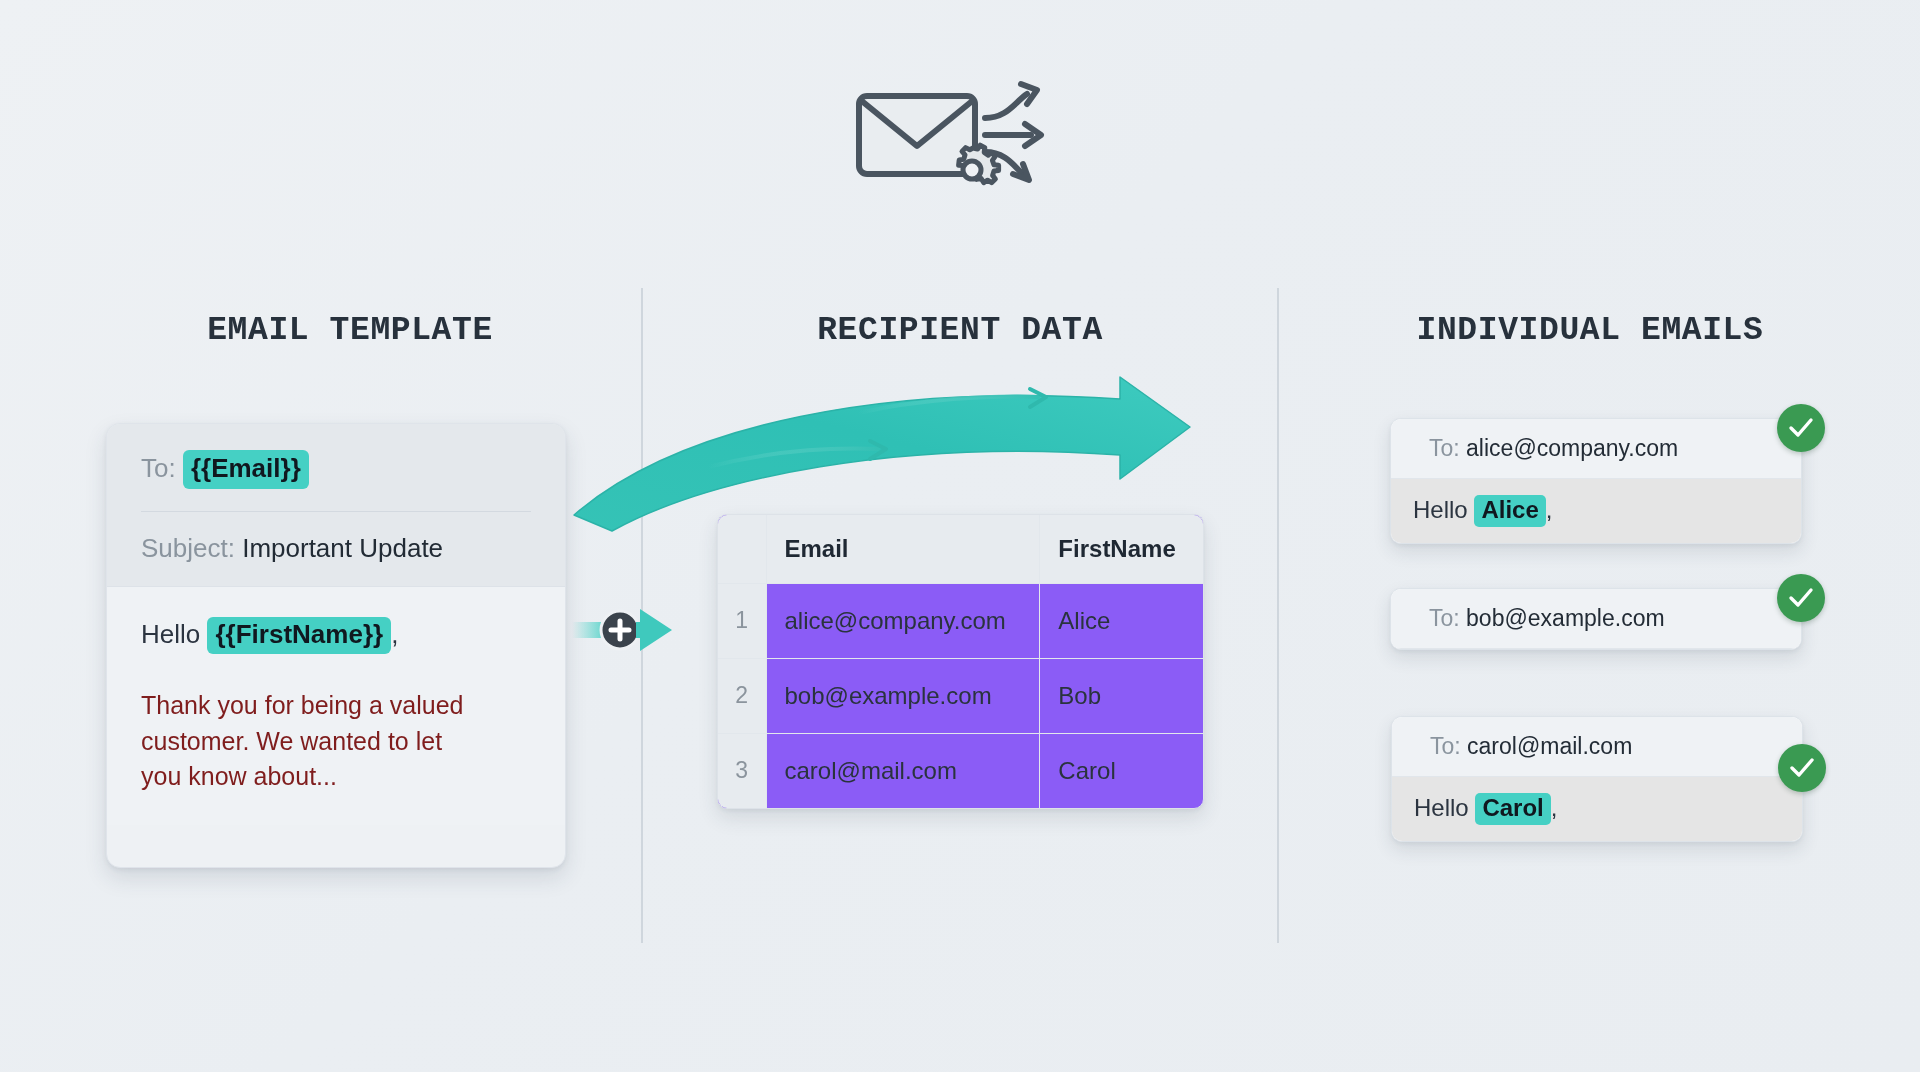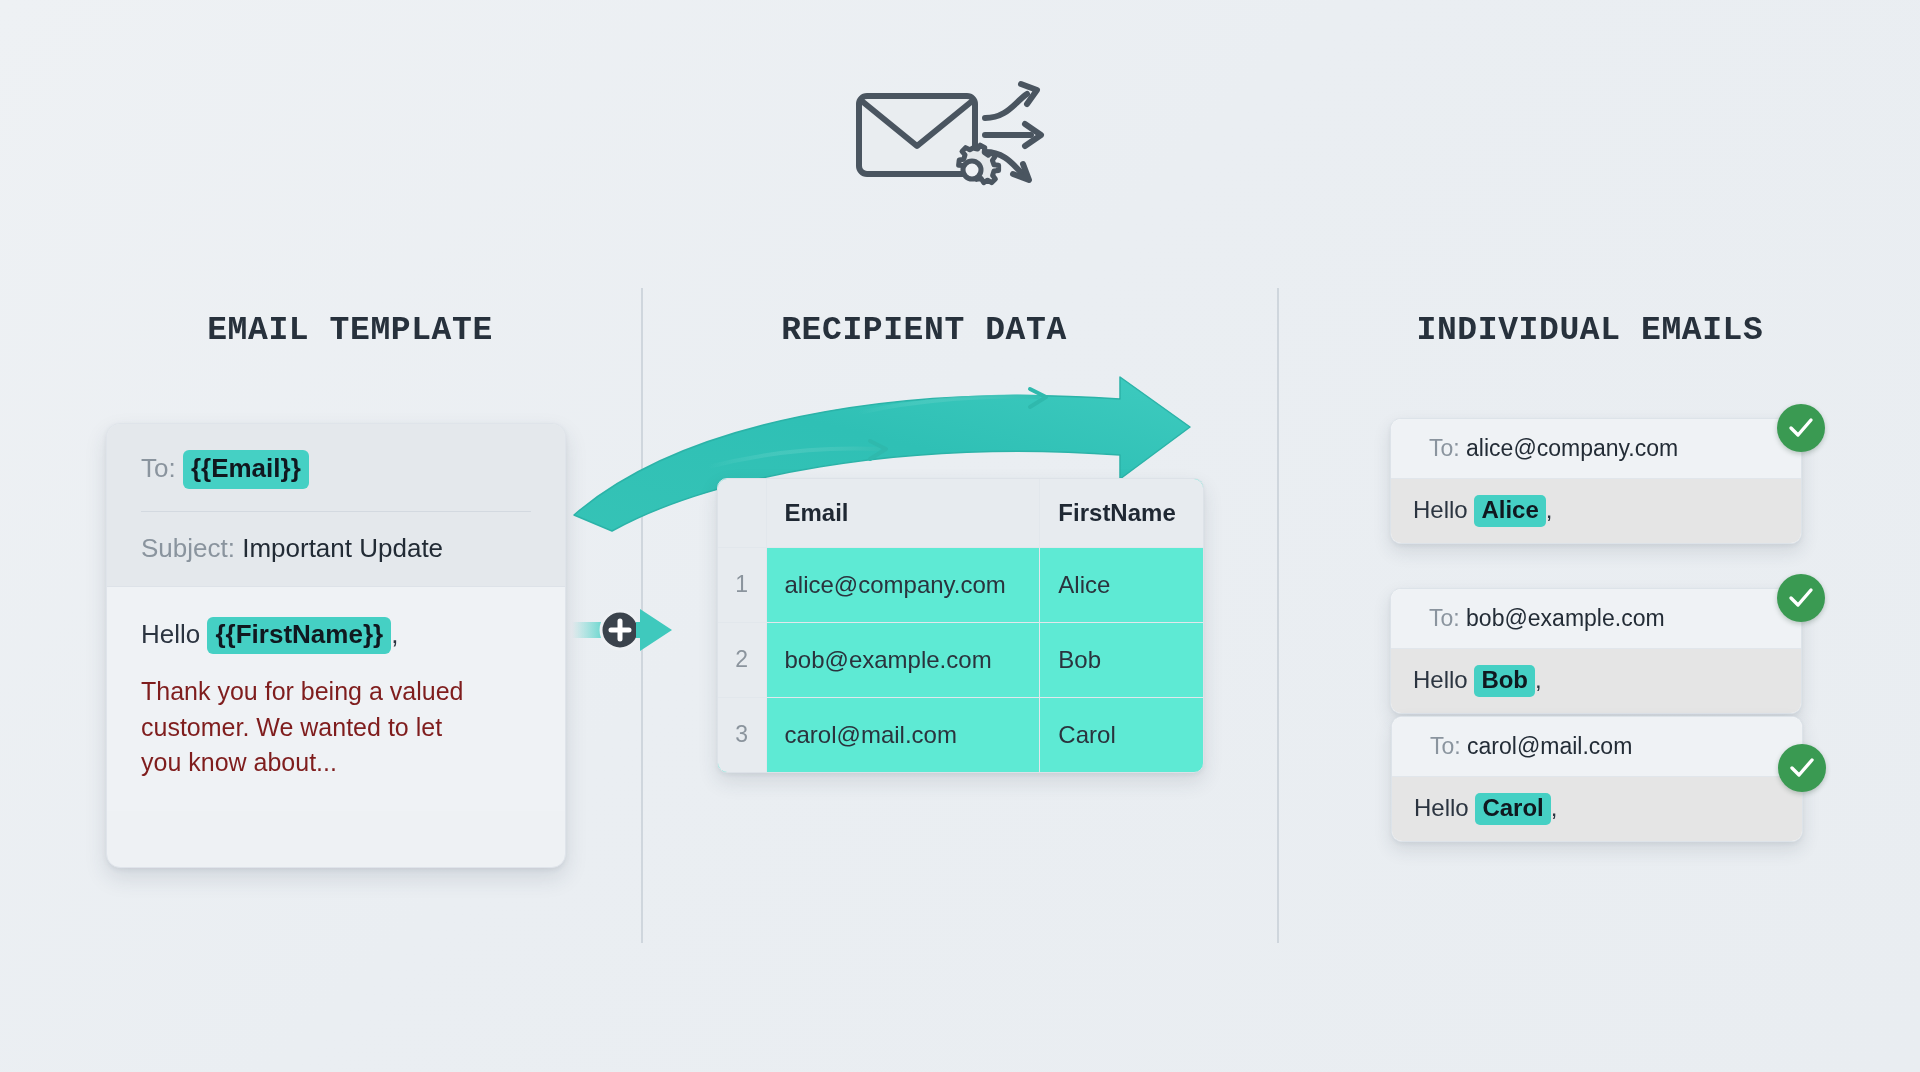--- a/index.html
+++ b/index.html
@@ -24,21 +24,21 @@
     position: absolute;
     font-size: 33px;
     font-weight: bold;
     letter-spacing: 0.6px;
     color: #27313c;
     text-align: center;
     white-space: nowrap;
     font-family: Liberation Mono, monospace;
   }
   #title-template  { left: 60px;   top: 312px; width: 580px; }
-  #title-recipient { left: 614px;  top: 312px; width: 620px; }
+  #title-recipient { left: 650px;  top: 312px; width: 620px; }
   #title-emails    { left: 1290px; top: 312px; width: 600px; }
 
   
   .divider {
     position: absolute;
     width: 2px;
     background: #cfd6dd;
     top: 288px; height: 655px;
   }
   #divider-1 { left: 641px; }
@@ -76,37 +76,37 @@
     color: #10181f;
     font-weight: bold;
     border-radius: 6px;
     padding: 2px 8px 4px 8px;
   }
   #template-card .card-body {
     background: #eff2f5;
     padding: 30px 34px;
     border-top: 1px solid #dde2e8;
   }
-  .body-greet { font-size: 26px; margin-bottom: 20px; white-space: nowrap; }
+  .body-greet { font-size: 26px; margin-bottom: 34px; white-space: nowrap; }
   .body-para  { font-size: 25px; line-height: 1.42; color: #7f1d1d; max-width: 340px; }
 
   
   #merge-connector {
     position: absolute;
     left: 572px; top: 600px;
     width: 110px; height: 60px;
   }
 
   
   #recipient-table {
     position: absolute;
-    left: 717px; top: 478px;
+    left: 717px; top: 514px;
     width: 487px;
     border-radius: 10px;
-    background: #5eead4;
+    background: #8b5cf6;
     border: 1px solid #dde2e8;
     box-shadow: 0 9px 20px rgba(40,55,75,0.12), 0 2px 4px rgba(40,55,75,0.06);
     overflow: hidden;
     border-collapse: collapse;
   }
   #recipient-table table { width: 100%; border-collapse: collapse; }
   #recipient-table th, #recipient-table td {
     text-align: left;
     font-size: 24px;
     padding: 17px 18px;
@@ -316,24 +316,20 @@
   <svg width="26" height="24" viewBox="0 0 26 24">
       <path d="M3 12 L10 19 L23 4" stroke="#ffffff" stroke-width="3.4" fill="none" stroke-linecap="round" stroke-linejoin="round"></path>
     </svg>
 </div>
 
 <div class="out-card" id="out-card-2">
   <div class="oc-head">
     <span class="lbl-muted">To:</span>
     <span>bob@example.com</span>
   </div>
-  <div class="oc-body">
-    <span>Hello</span>
-    <span class="name-tag">Bob</span><span>,</span>
-  </div>
 </div>
 <div class="check-badge" id="check-2">
   <svg width="26" height="24" viewBox="0 0 26 24">
       <path d="M3 12 L10 19 L23 4" stroke="#ffffff" stroke-width="3.4" fill="none" stroke-linecap="round" stroke-linejoin="round"></path>
     </svg>
 </div>
 
 <div class="out-card" id="out-card-3">
   <div class="oc-head">
     <span class="lbl-muted">To:</span>

